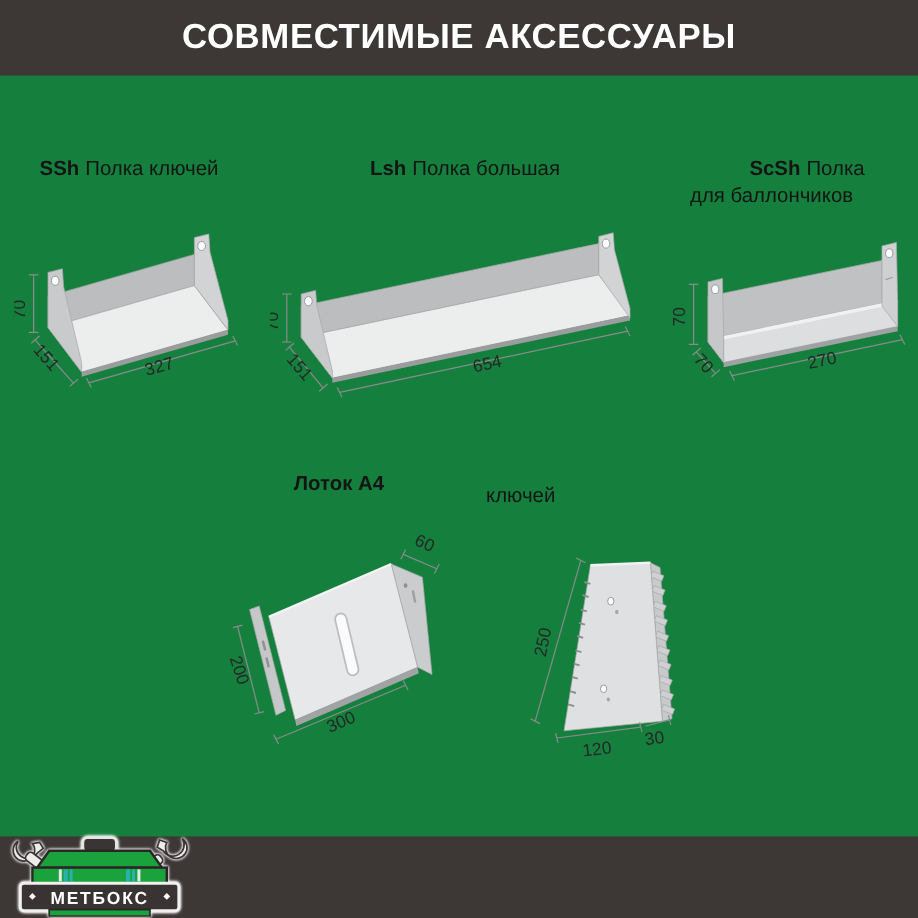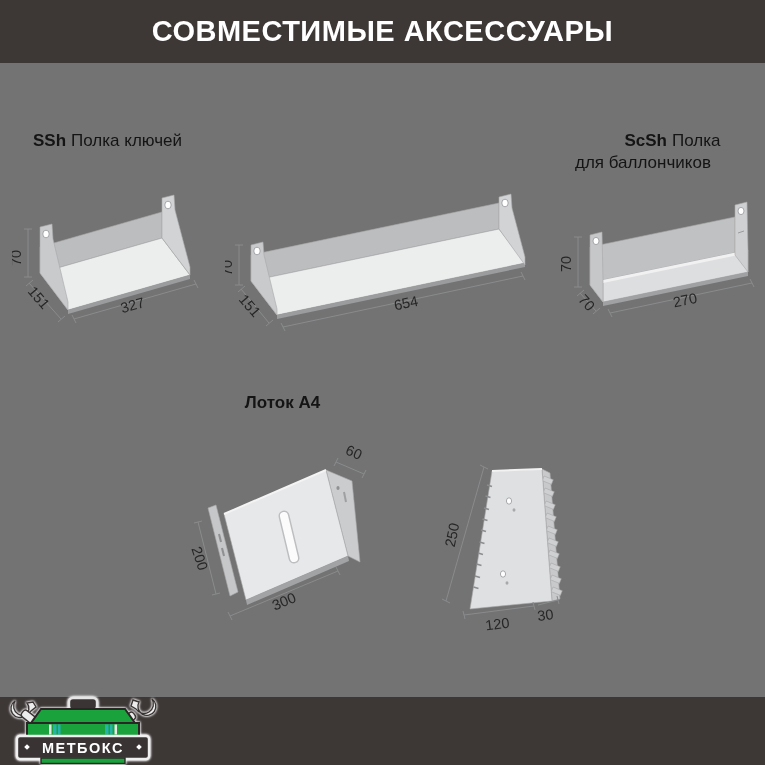--- a/index.html
+++ b/index.html
@@ -1,18 +1,18 @@
 <!DOCTYPE html>
 <html><head>
 <meta charset="utf-8">
 <style>
   html,body{margin:0;padding:0;background:#ffffff;}
   body{width:765px;height:765px;position:relative;overflow:hidden;
        font-family:"Liberation Sans",sans-serif;}
-  .page{position:absolute;inset:0;background:#737373;}
+  .page{position:absolute;inset:0;background:#15803d;}
   
   .topbar{position:absolute;left:0;top:0;width:765px;height:63px;background:#3d3736;
           display:flex;align-items:center;justify-content:center;}
   .topbar h1{margin:0;color:#ffffff;font-size:29px;font-weight:bold;letter-spacing:.5px;}
   .botbar{position:absolute;left:0;top:697px;width:765px;height:68px;background:#3d3736;}
   
   .ptitle{position:absolute;text-align:left;font-size:17px;line-height:22px;color:#141414;}
   .tline{display:flex;justify-content:center;gap:5px;white-space:nowrap;}
   .b{font-weight:bold;}
   
@@ -35,34 +35,42 @@
     <h1>СОВМЕСТИМЫЕ АКСЕССУАРЫ</h1>
   </div>
 
   <div class="ptitle" style="left:10px;top:130px;width:195px">
     <div class="tline">
         <span class="b hide-empty">SSh</span>
         <span class="hide-empty">Полка ключей</span>
       </div>
 
   </div>
+  <div class="ptitle" style="left:280px;top:130px;width:215px">
+    <div class="tline">
+        <span class="b hide-empty">Lsh</span>
+        <span class="hide-empty">Полка большая</span>
+      </div>
+
+  </div>
   <div class="ptitle" style="left:575px;top:130px;width:195px">
     <div class="tline">
         <span class="b hide-empty">ScSh</span>
         <span class="hide-empty">Полка</span>
       </div>
     <div class="hide-empty">для баллончиков</div>
   </div>
   <div class="ptitle" style="left:185px;top:392px;width:195px">
     <div class="tline">
         <span class="b hide-empty">Лоток А4</span>
       </div>
 
   </div>
   <div class="ptitle" style="left:405px;top:402px;width:195px">
+    <div class="hide-empty">ключей</div>
   </div>
 
   <svg class="draw" style="left:12px;top:193px" width="200" height="135" viewBox="0 0 200 135">
     <polygon points="28,54 150,19 150,45 28,80" fill="#bcbdbf" class="edge"></polygon>
     <polygon points="28,80 150,45 178,82 56,117" fill="#eceded" class="edge"></polygon>
     <polygon points="56,117 178,82 178,86 56,121" fill="#9b9c9e"></polygon>
     <polygon points="28,80 28,34 40,31 41,46 56,109 56,117" fill="#c9cacc" class="edge"></polygon>
     <ellipse cx="34" cy="41" rx="3.2" ry="3.8" class="hole"></ellipse>
     <polygon points="150,5 162,2 163,17 178,74 178,82 150,45" fill="#d2d3d5" class="edge"></polygon>
     <ellipse cx="156" cy="12" rx="3.2" ry="3.8" class="hole"></ellipse>

